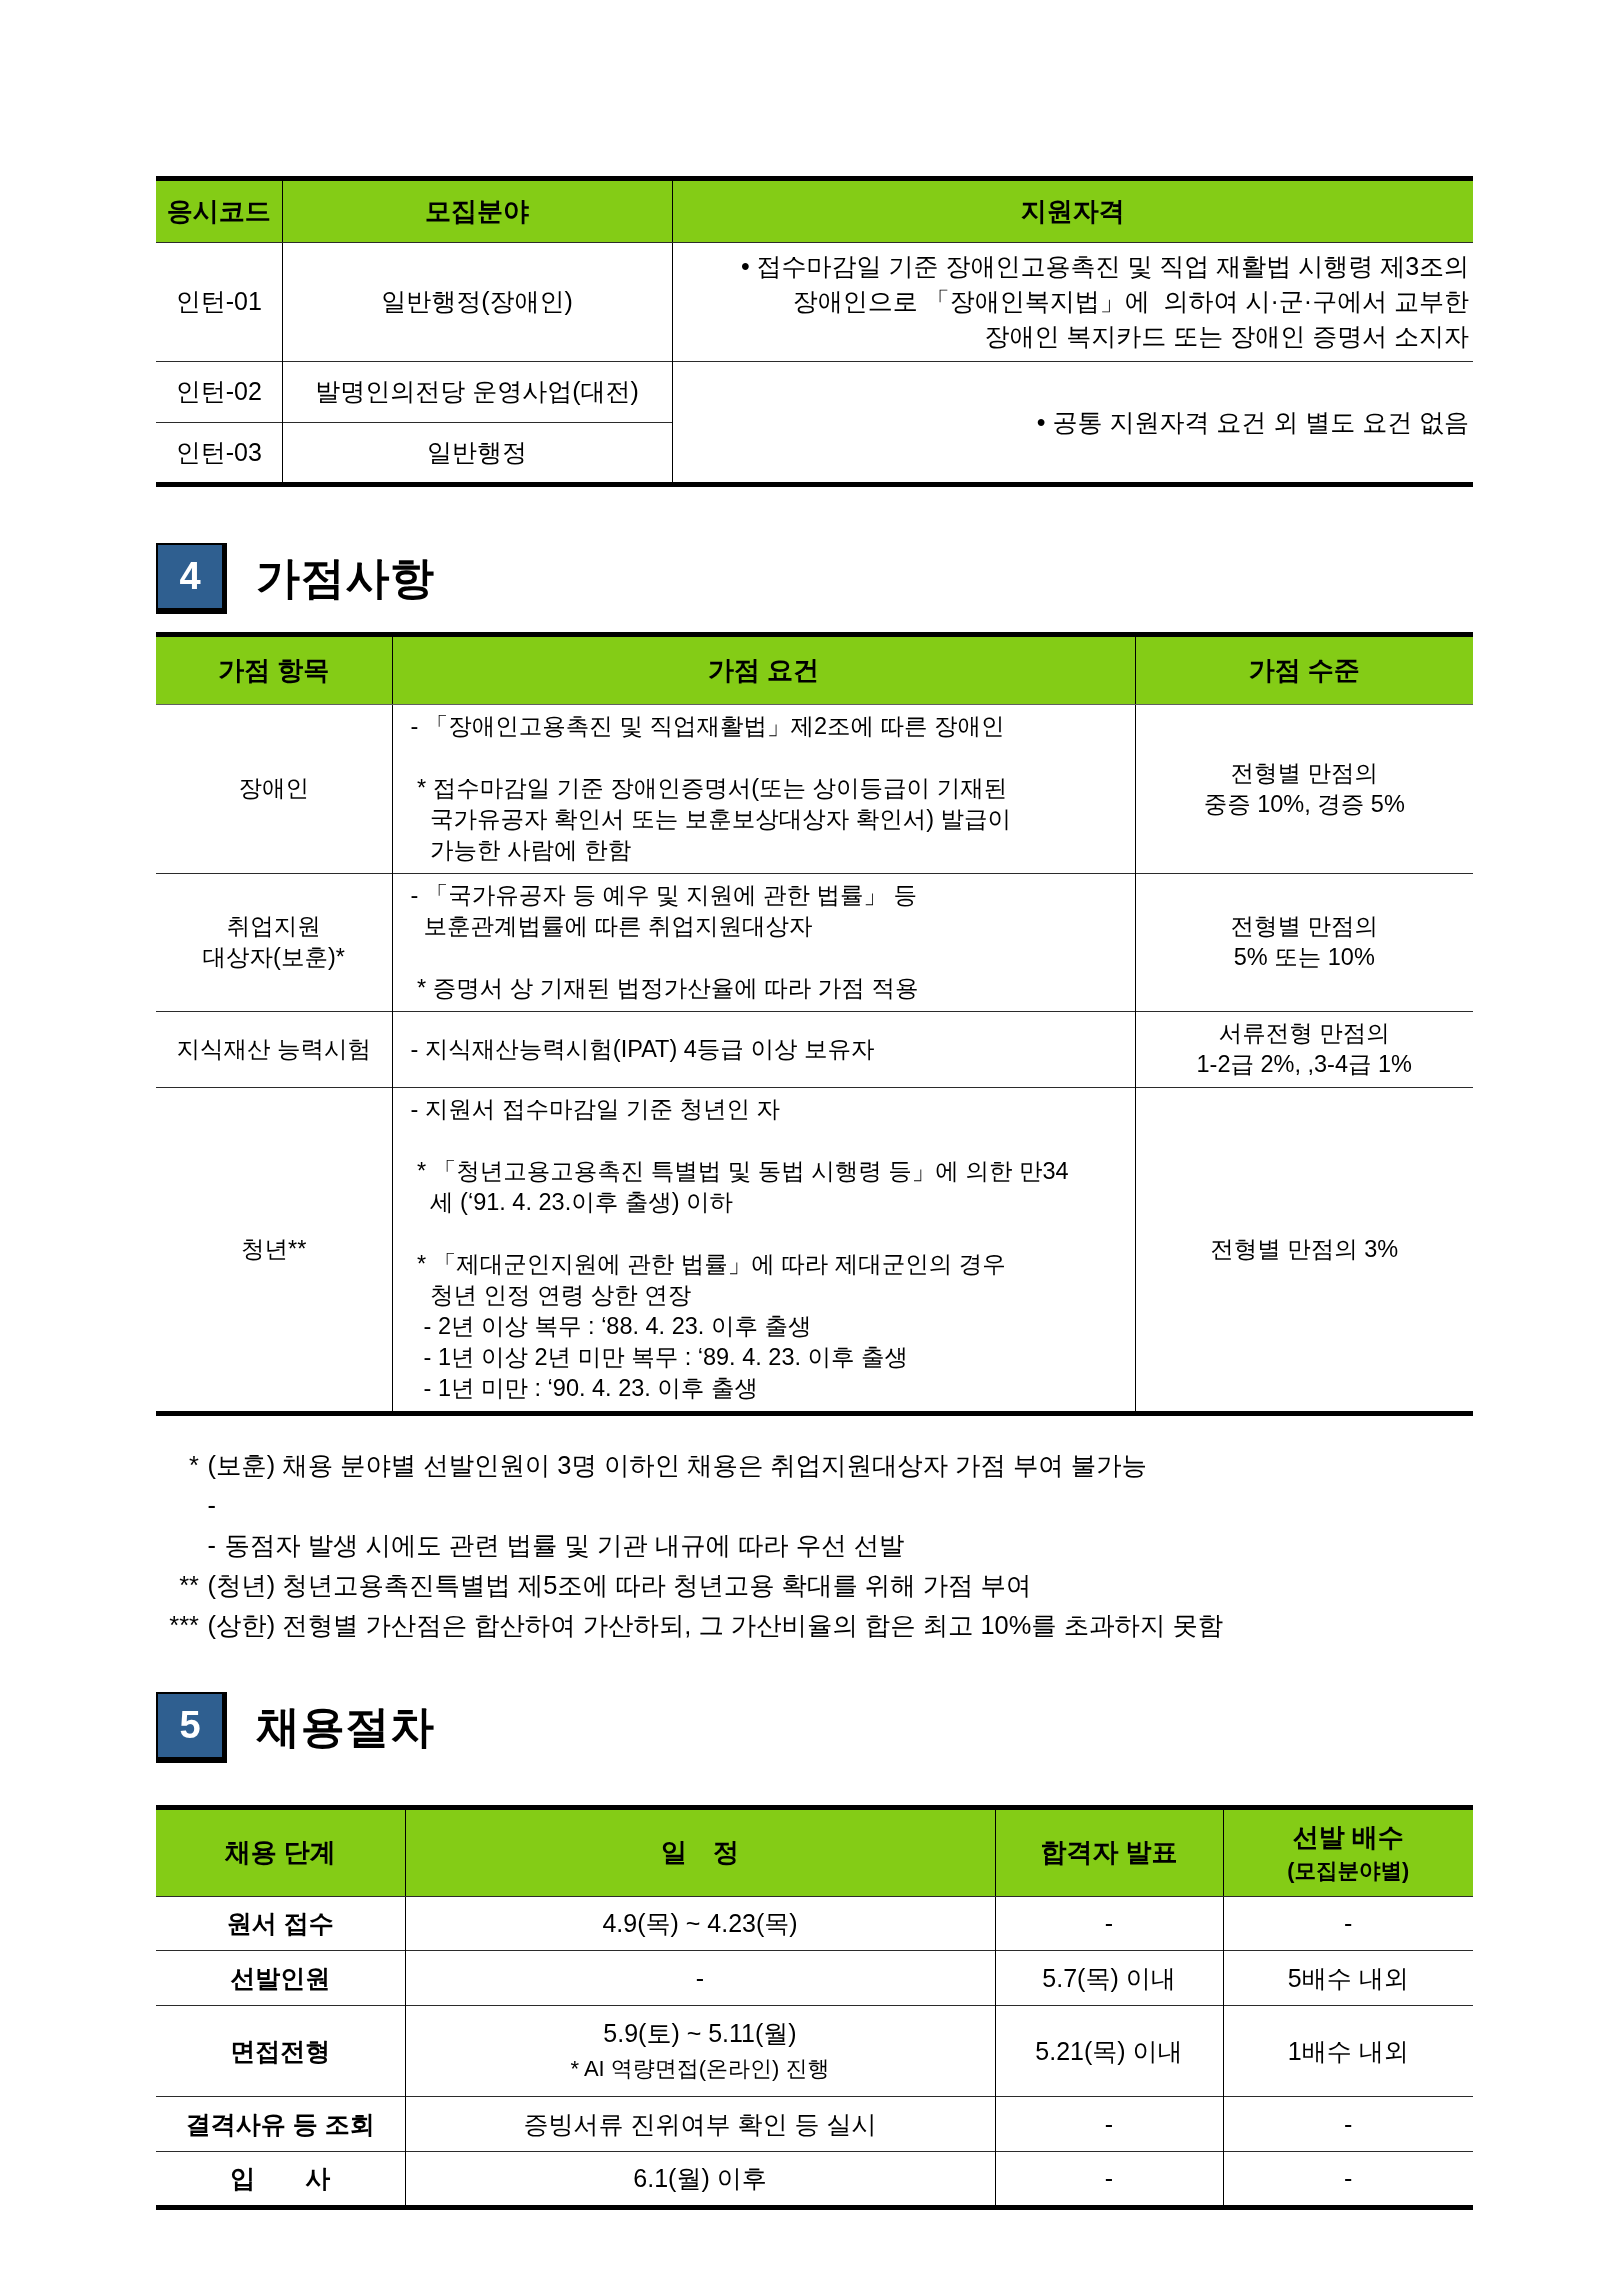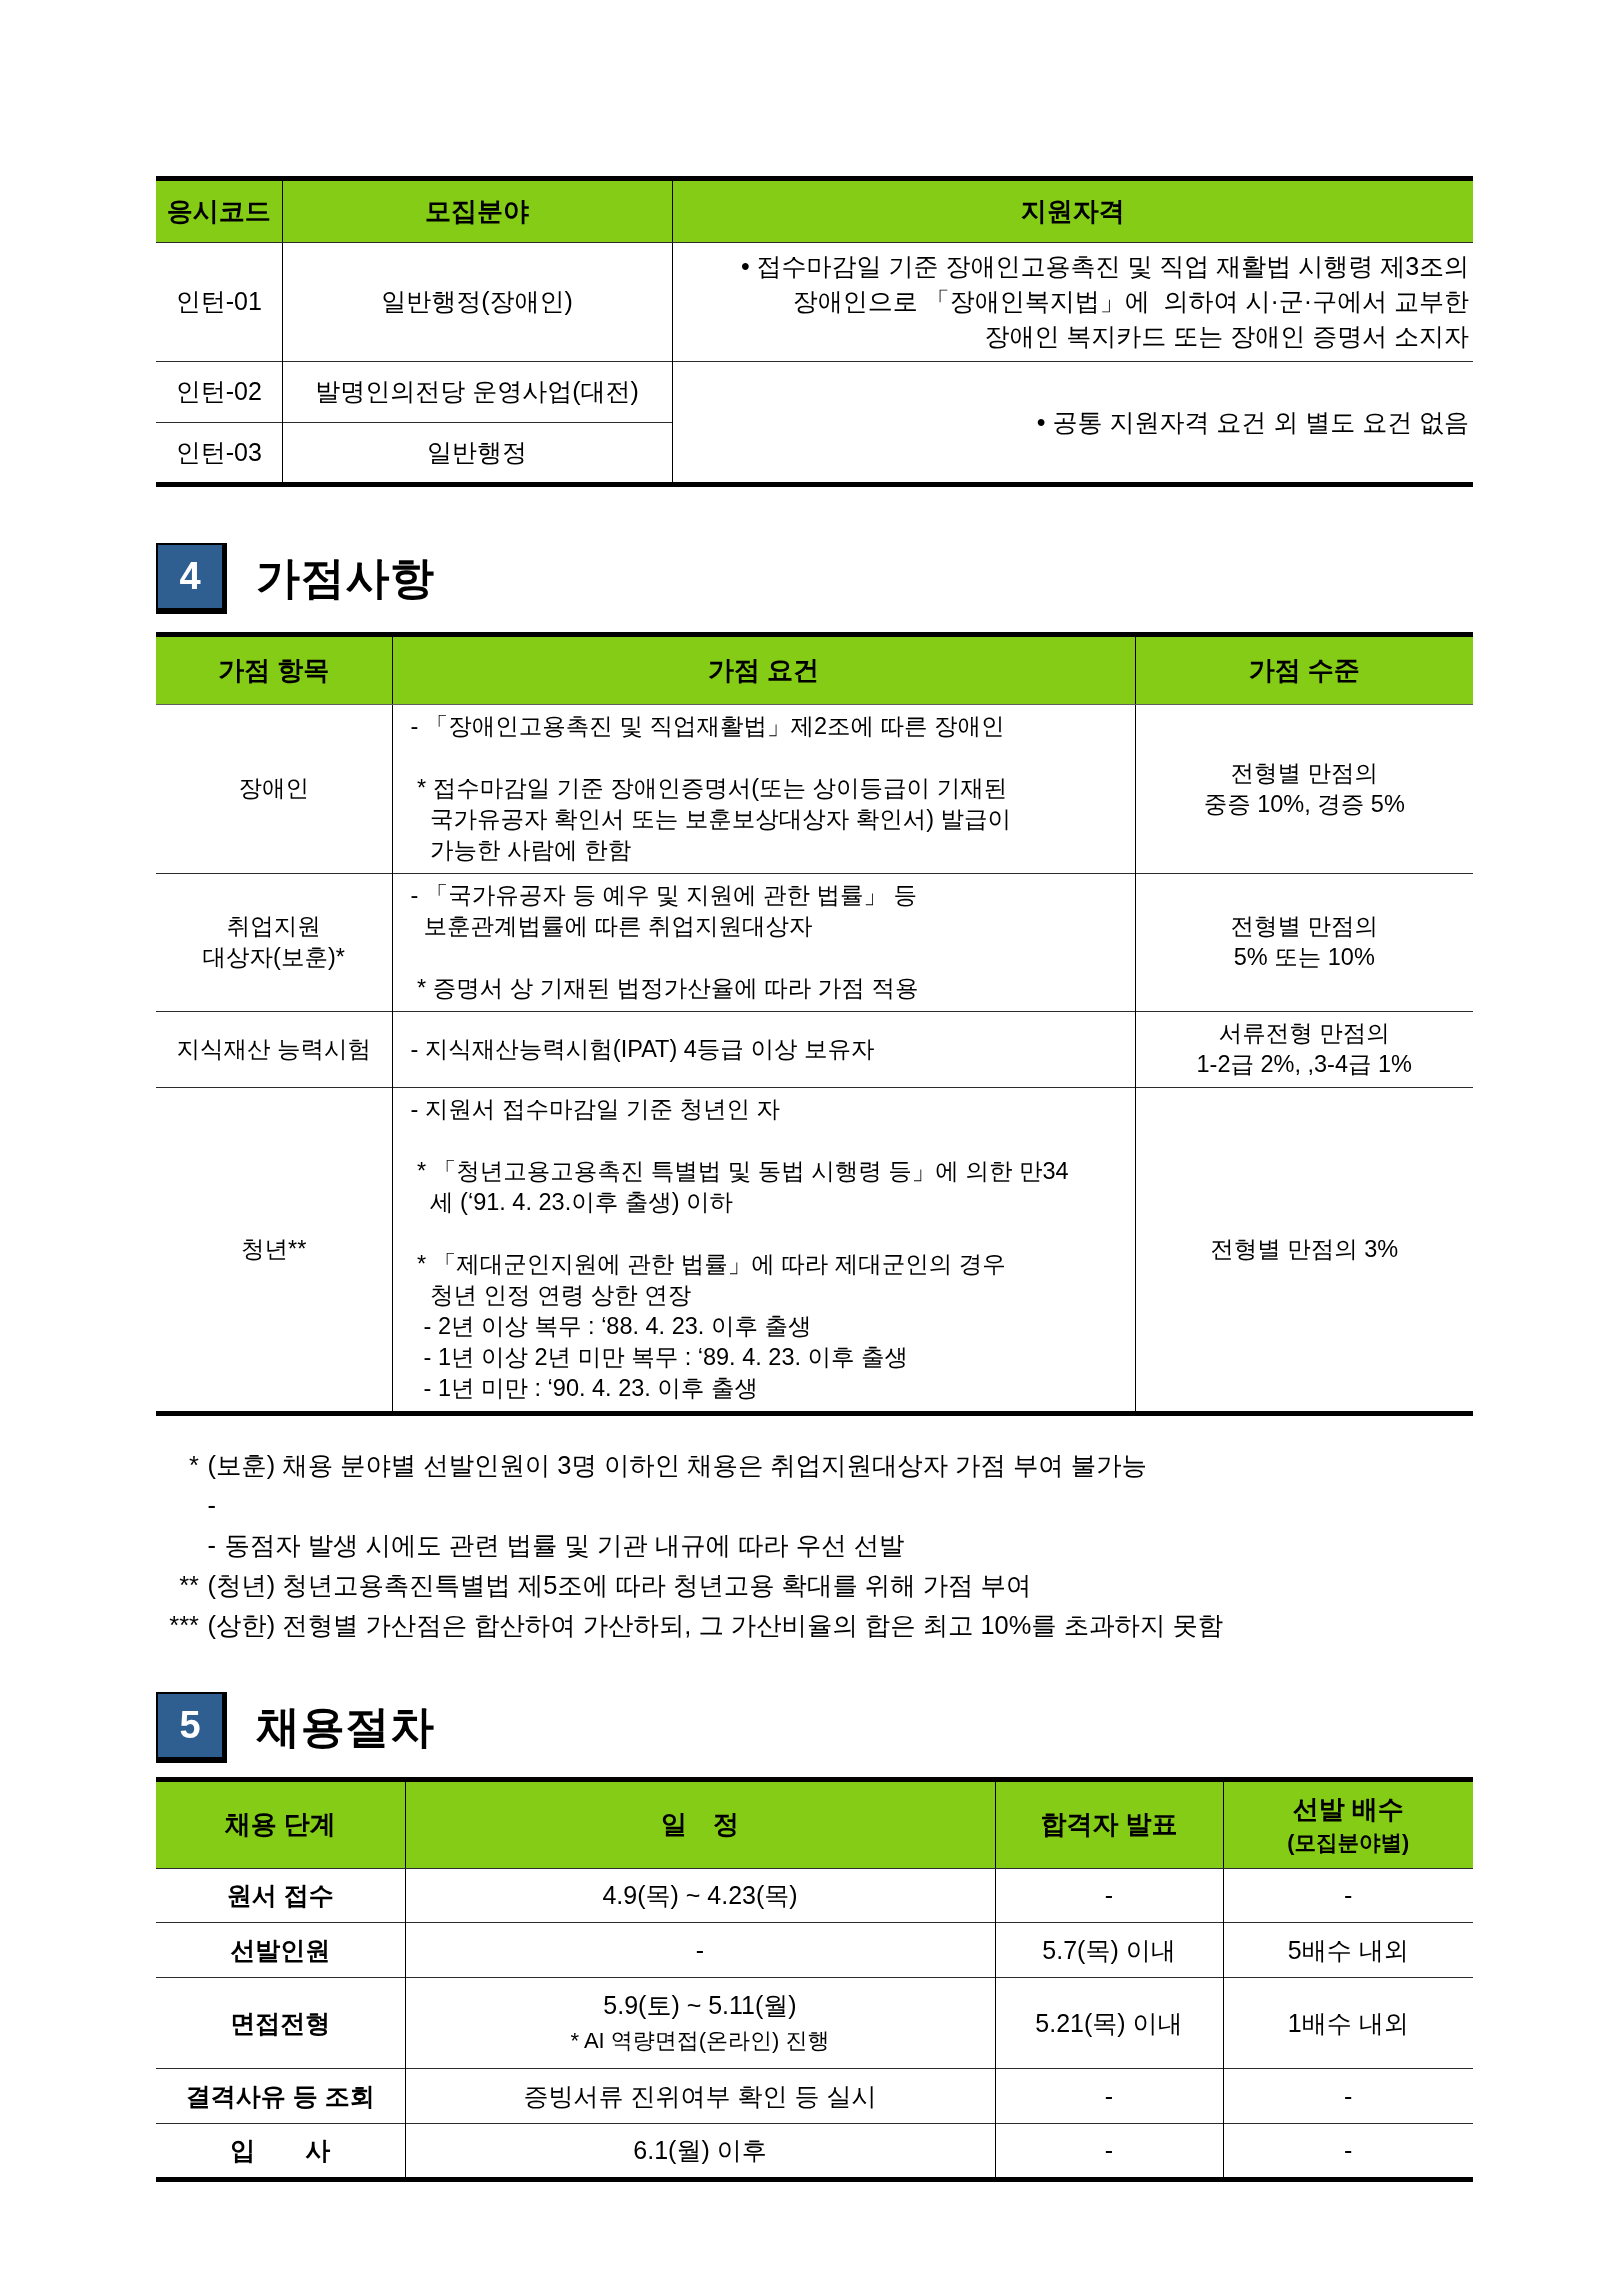--- a/index.html
+++ b/index.html
@@ -78,21 +78,21 @@
   .t-bonus .c-level { text-align: center; white-space: pre-line; }
 
   
   .footnotes { margin-top: 29px; font-size: 25.4px; line-height: 40px; }
   .fn { display: flex; }
   .fn .m { flex: 0 0 43px; text-align: right; white-space: pre; }
   .fn .t { margin-left: 8.5px; }
   .fn.sub .m { flex-basis: 60px; }
 
   
-  .t-proc { margin-top: 14px; }
+  .t-proc { margin-top: 42px; }
   .t-proc thead th { font-size: 26px; padding: 10.4px 3.9px; }
   .t-proc th .sub-label { display: block; font-size: 21.5px; font-weight: bold; margin-top: 1.3px; }
   .t-proc td { font-size: 25px; line-height: 34px; padding: 9.8px 3.9px; text-align: center; }
   .t-proc .c-stage { font-weight: bold; }
   .t-proc .sched-note { display: block; font-size: 22px; margin-top: 2.6px; }
 </style>
 </head>
 <body>
 
 <div class="doc">

